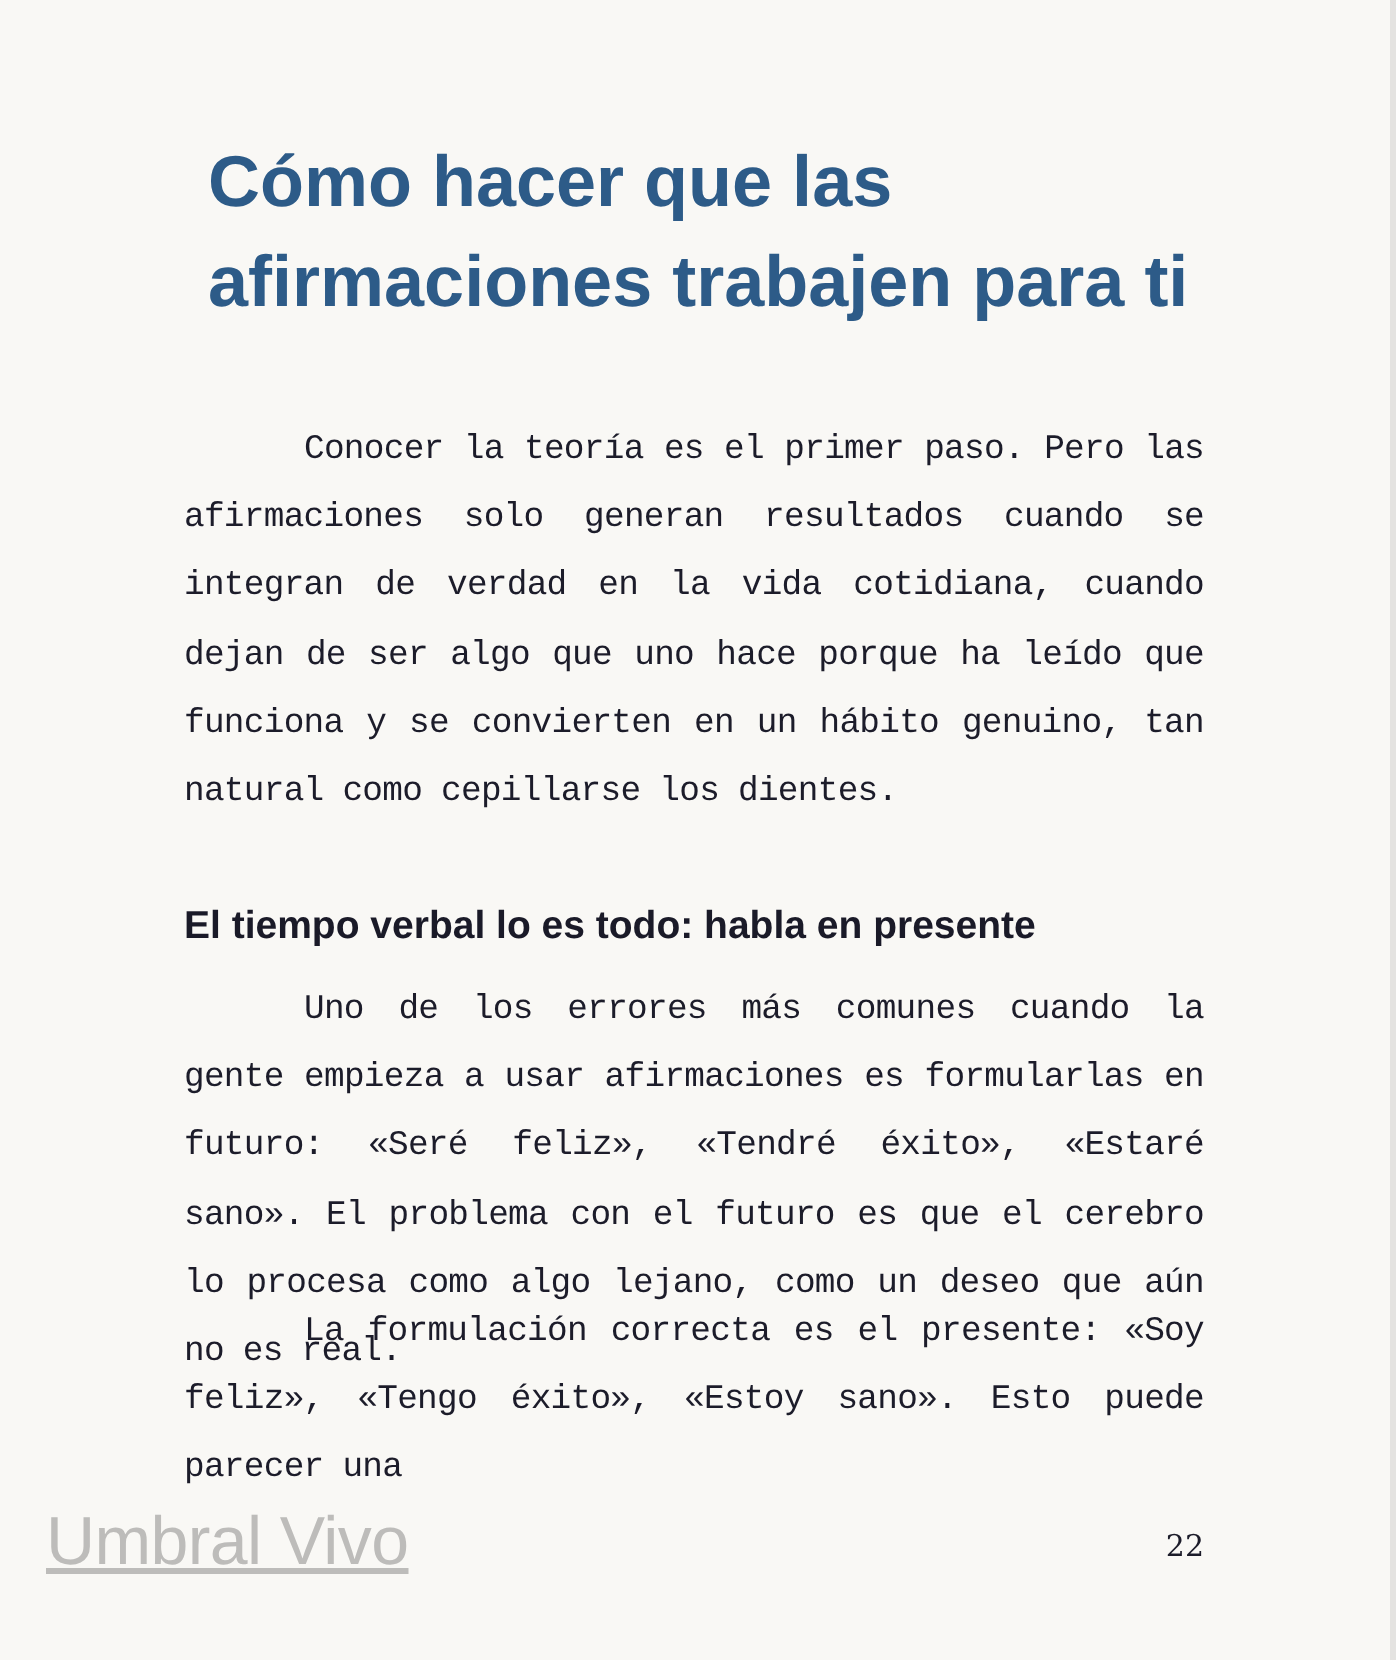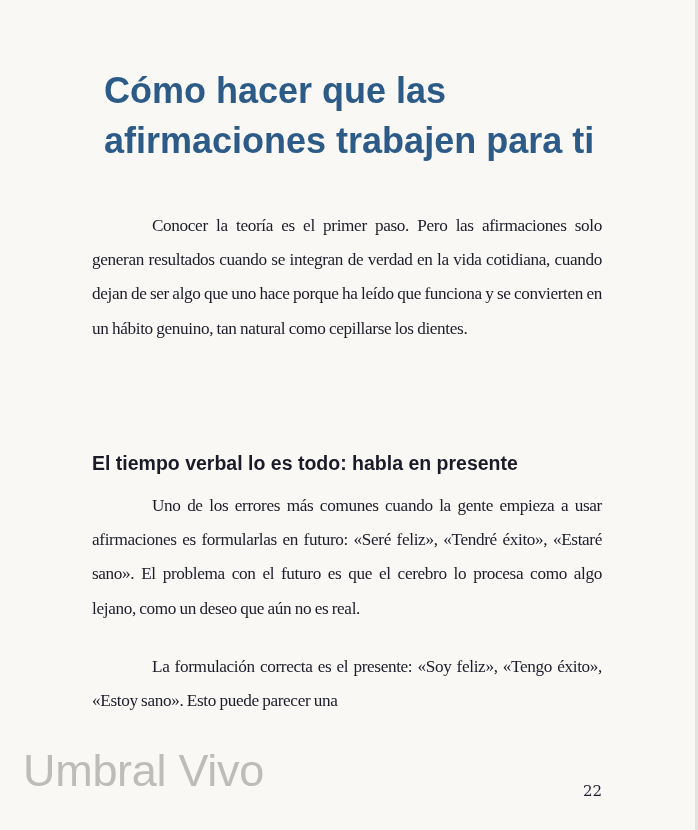--- a/index.html
+++ b/index.html
@@ -37,21 +37,21 @@
       font-weight: bold;
       font-size: 36px;
       line-height: 50px;
       color: #2d5b88;
     }
     .para {
       position: absolute;
       left: 0;
       width: 510px;
       margin: 0;
-      font-family: Liberation Serif, serif;
+      font-family: Liberation Mono, monospace;
       font-size: 17.2px;
       line-height: 34.2px;
       color: #1c1c2a;
       text-align: justify;
       text-indent: 60px;
       letter-spacing: -0.35px;
       word-spacing: -0.5px;
     }
     .p1 { top: 209px; }
     .p2 { top: 489px; }
@@ -68,31 +68,31 @@
       color: #1a1a28;
       text-align: right;
     }
     .page-number {
       position: absolute;
       right: 96px;
       top: 764px;
       font-family: "DejaVu Serif", serif;
       font-size: 15px;
       color: #1c1c2a;
-      margin-top: 18px;
     }
     .watermark {
       position: absolute;
       left: 23px;
       top: 751px;
       font-family: "Liberation Sans", sans-serif;
-      font-size: 45px;
+      font-size: 34px;
       line-height: 40px;
       color: #bdbcba;
       letter-spacing: -0.3px;
+      text-decoration: underline;
     }
   </style>
 </head>
 <body>
 
 <div class="right-edge"></div>
 
 <div class="page">
   <h1 class="chapter-title">Cómo hacer que las afirmaciones trabajen para ti</h1>
 

